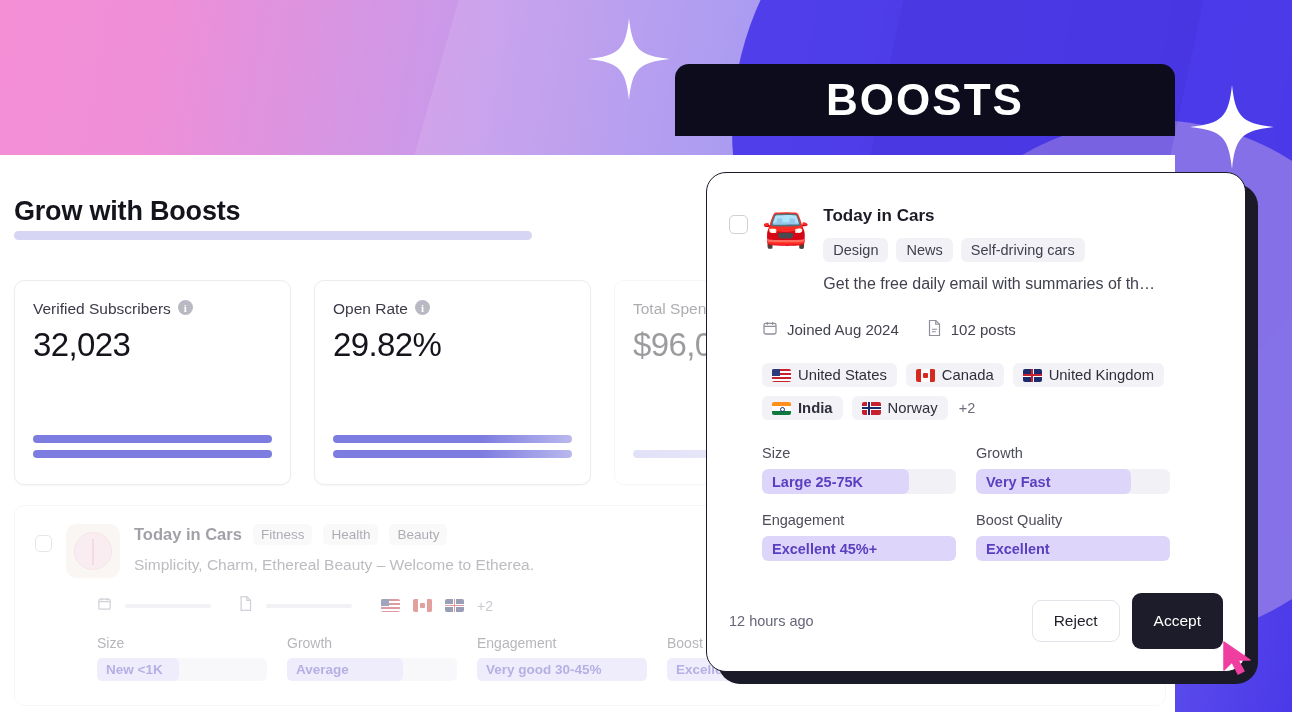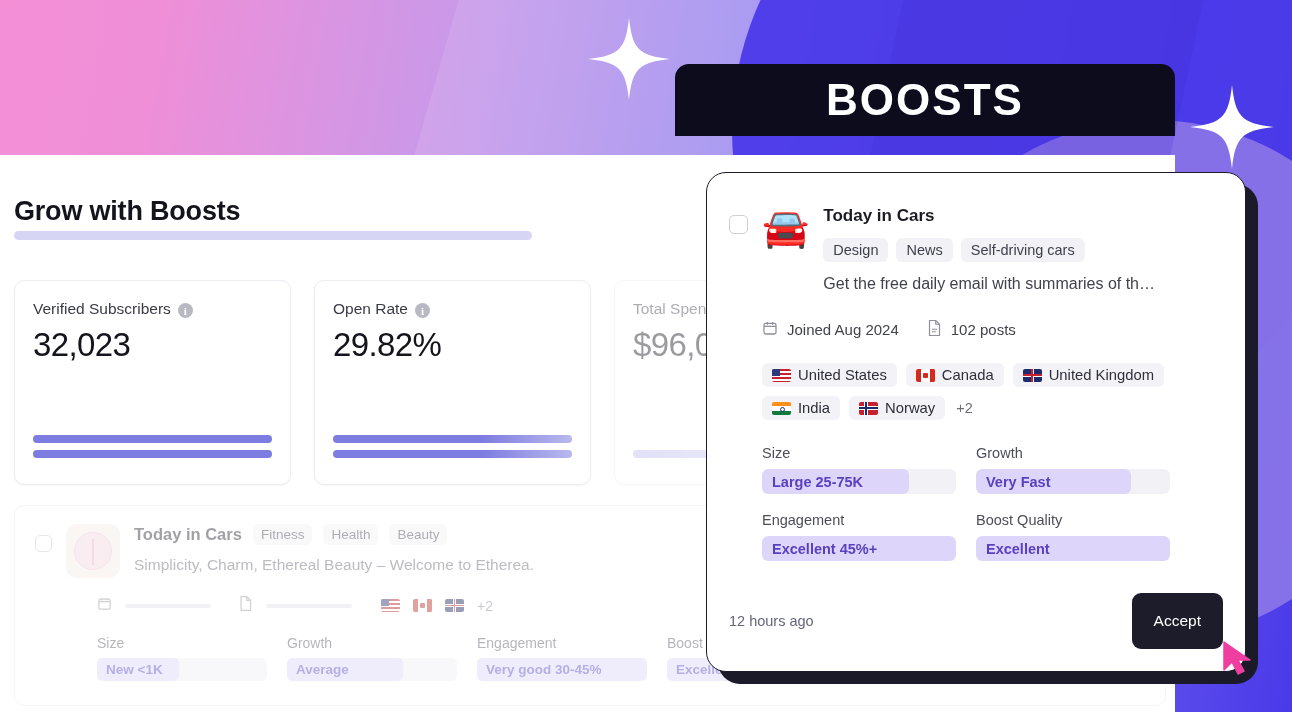--- a/index.html
+++ b/index.html
@@ -85,21 +85,21 @@
   .stat-card {
     width: 277px; height: 205px;
     background: #ffffff;
     border: 1px solid #ececf1;
     border-radius: 10px;
     padding: 19px 18px 0 18px;
     position: relative;
     box-shadow: 0 1px 2px rgba(16,16,40,.04);
   }
   .stat-label {
-    font-size: 15.5px; color: #3b3b47; display: flex; align-items: flex-end; gap: 7px;
+    font-size: 15.5px; color: #3b3b47; display: flex; align-items: flex-start; gap: 7px;
   }
   .info-dot {
     width: 15px; height: 15px; border-radius: 50%;
     background: #b9b9c4; color: #fff;
     font-size: 11px; font-weight: 700;
     display: inline-flex; align-items: center; justify-content: center;
     font-family: "Liberation Serif", serif;
   }
   .stat-value {
     margin-top: 8px; font-size: 33px; font-weight: 400; color: #14141c; letter-spacing: -.6px;
@@ -450,21 +450,21 @@
       </span>
       <span class="m-country">
         <i class="fl fl-uk">
             <i class="cr"></i>
             <i class="cr2"></i>
           </i>
         <b style="font-weight:400">United Kingdom</b>
       </span>
       <span class="m-country">
         <i class="fl fl-in"></i>
-        <b style="font-weight:400">India</b>
+        <b style="font-weight:700">India</b>
       </span>
       <span class="m-country">
         <i class="fl fl-no">
             <i class="nb"></i>
             <i class="nb2"></i>
           </i>
         <b style="font-weight:400">Norway</b>
       </span>
       <span class="m-plus">+2</span>
     </div>
@@ -492,20 +492,21 @@
         <div class="mk">Boost Quality</div>
         <div class="m-track">
           <div class="m-fill" style="width:100%">Excellent</div>
         </div>
       </div>
     </div>
 
     <div class="m-footer">
       <div class="m-time">12 hours ago</div>
       <div class="m-actions">
+        <button class="btn-reject">Reject</button>
         <button class="btn-accept">Accept</button>
       </div>
     </div>
   </div>
 
   <div class="cursor">
     <svg width="34" height="38" viewBox="0 0 34 38">
       <path d="M2 2 L2 30 L10 22 L16 34 L22 31 L16 20 L28 20 Z" fill="#f03ea0" stroke="#f03ea0" stroke-width="1.5" stroke-linejoin="round"></path>
     </svg>
   </div>

